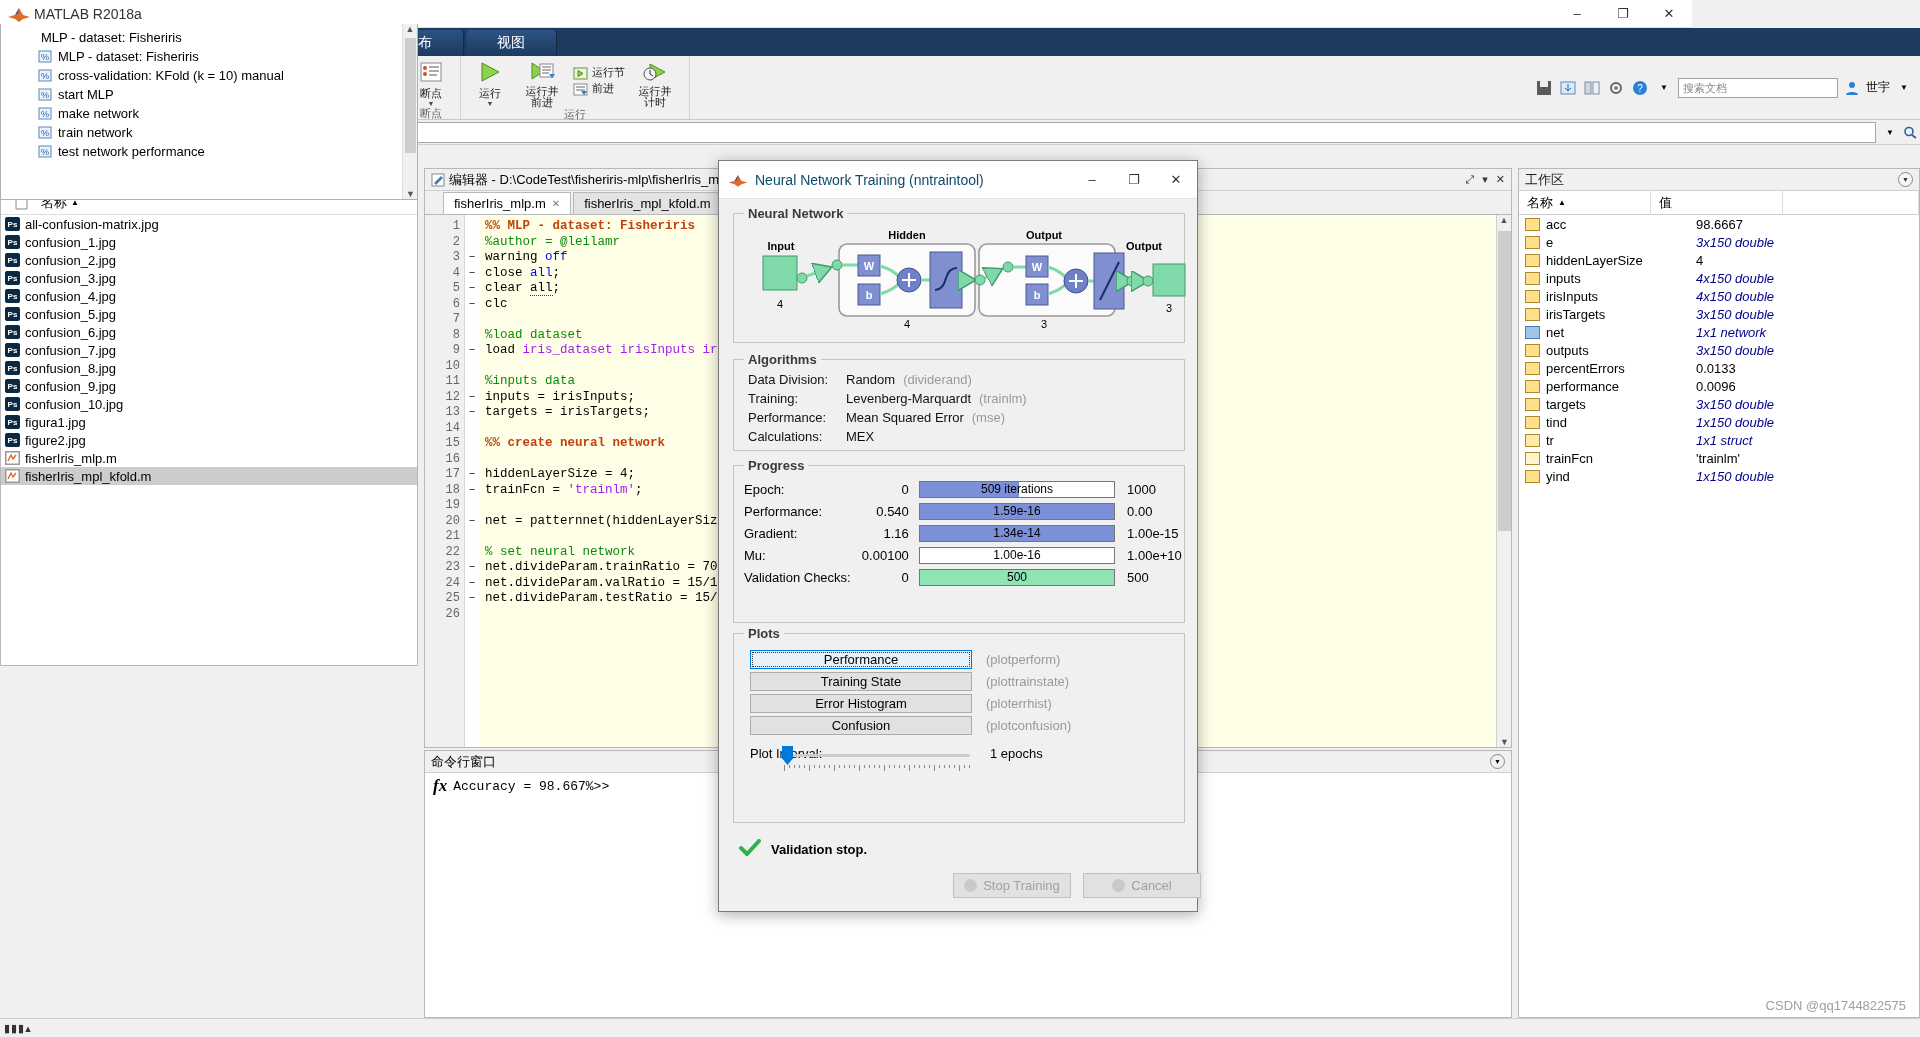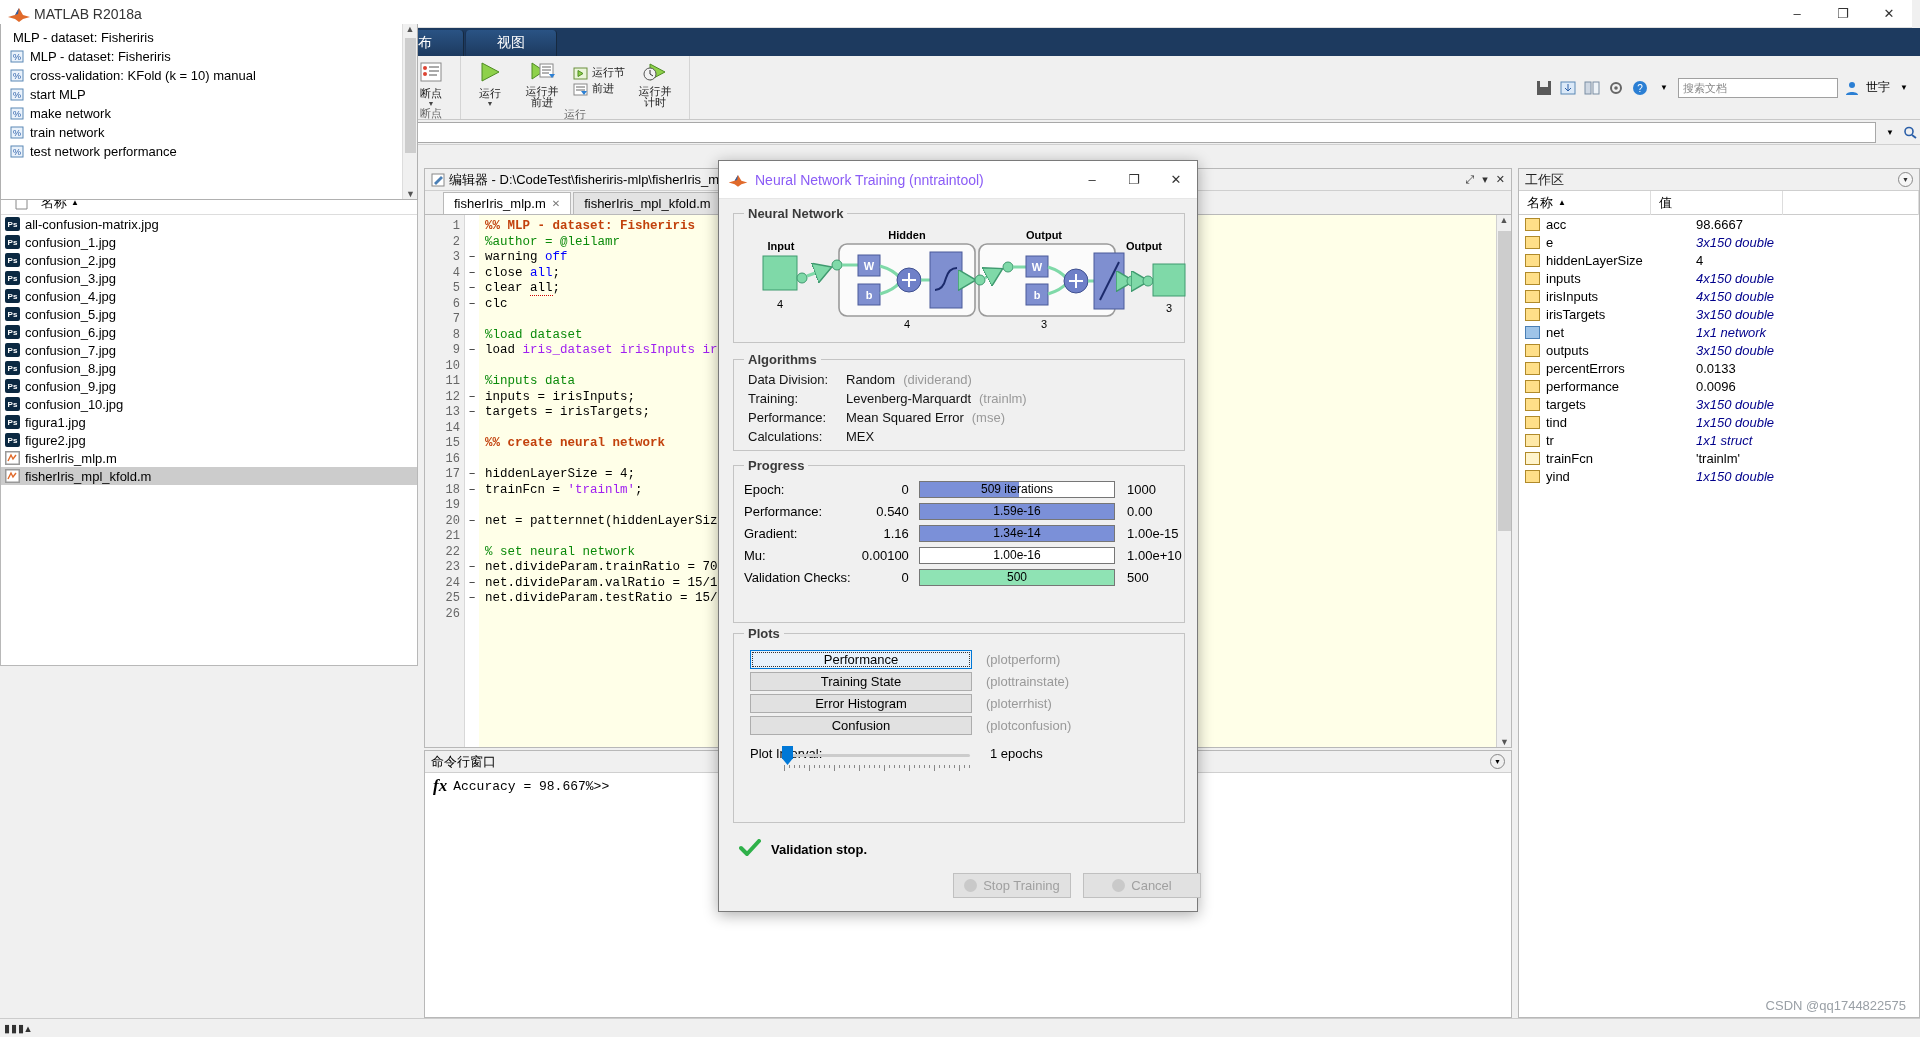--- a/index.html
+++ b/index.html
@@ -5,21 +5,21 @@
   * { box-sizing: border-box; }
   html, body { margin:0; padding:0; }
   body {
     width:1920px; height:1037px; overflow:hidden;
     font-family:"Liberation Sans", sans-serif;
     font-size:13px; color:#000; background:#f0f0f0;
     position:relative;
   }
   
   #titlebar {
-    position:absolute; left:0; top:0; width:1912px; height:28px;
+    position:absolute; left:0; top:0; width:1692px; height:28px;
     background:#ffffff; border-bottom:1px solid #e0e0e0;
     display:flex; align-items:center;
   }
   #titlebar .tl-logo { width:26px; height:20px; margin-left:6px; position:relative; }
   #titlebar .tl-title { font-size:14px; color:#333; margin-left:2px; }
   .wbtns { margin-left:auto; display:flex; height:28px; }
   .wbtn { width:46px; height:28px; display:flex; align-items:center; justify-content:center;
           font-size:13px; color:#333; }
   
   #ribbontabs {
@@ -165,21 +165,21 @@
                background:#f0f0f0; border-top:1px solid #ccc; display:flex; align-items:center;
                padding-left:4px; font-size:11px; color:#333; }
   #watermark { position:absolute; right:14px; bottom:24px; font-size:13px; color:#9aa0a6; }
   
   #nndlg { position:absolute; left:718px; top:160px; width:480px; height:752px;
            background:#f0f0f0; border:1px solid #7a7a7a;
            box-shadow:0 3px 14px rgba(0,0,0,.32); }
   #nnbar { height:38px; background:#fff; display:flex; align-items:center;
            border-bottom:1px solid #e6e6e6; }
   #nnbar .logo { width:22px; height:18px; margin-left:8px; position:relative; }
-  #nnbar .ttl { font-size:14px; margin-left:6px; color:#8b5cf6; }
+  #nnbar .ttl { font-size:14px; margin-left:6px; color:#0c4a6e; }
   #nnbar .btns { margin-left:auto; display:flex; }
   #nnbar .b { width:42px; height:38px; display:flex; align-items:center; justify-content:center;
               font-size:13px; color:#333; }
   .grp { position:absolute; border:1px solid #c4c4c4; background:#f0f0f0; }
   .grptitle { position:absolute; top:-8px; left:10px; background:#f0f0f0; padding:0 4px;
               font-size:13px; font-weight:bold; color:#3a3a3a; }
   
   #nnsvgwrap { position:absolute; left:0; top:10px; width:100%; height:108px; }
   
   .algrow { display:flex; font-size:13px; height:19px; align-items:center; }
@@ -663,21 +663,21 @@
         <span>fisherIris_mpl_kfold.m</span>
       </div>
     </div>
 </div>
 
 <div id="details" style="border:none;background:transparent;">
   <div id="detailhdr">
     <span>fisherIris_mpl_kfold.m  (脚本)</span>
     <span class="chev">⌄</span>
   </div>
-  <div style="border:1px solid #b0b0b0;border-top:none;height:176px;background:#fff;position:relative;">
+  <div style="border:1px solid #b0b0b0;border-top:none;height:176px;background:#fff;position:relative;padding-left:28px;">
     <div style="padding:6px 0 2px 12px;font-size:13px;">MLP - dataset: Fisheriris</div>
     <div id="detailitems">
         <div class="detrow">
           <span class="pico">
             <svg width="14" height="13" viewBox="0 0 14 13">
               <rect x="1" y="1" width="12" height="11" fill="#eaf2fb" stroke="#5b88b5"></rect>
               <text x="7" y="10" font-size="9" fill="#2b5fa8" text-anchor="middle" font-family="Liberation Sans">%</text>
             </svg>
           </span>
           <span>MLP - dataset: Fisheriris</span>

